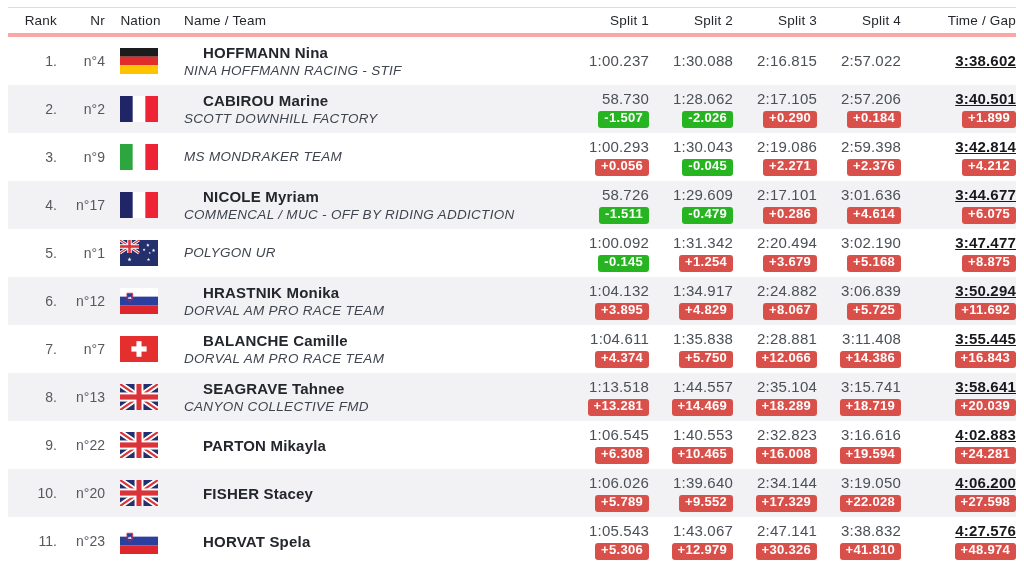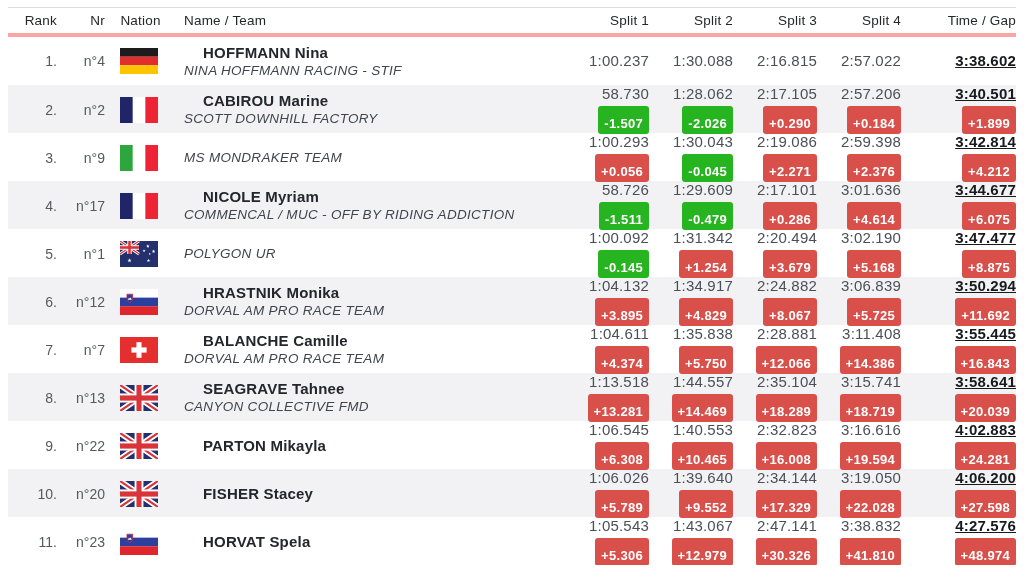--- a/index.html
+++ b/index.html
@@ -33,21 +33,21 @@
   .rider-name { font-size:15px; font-weight:700; color:#23262c; letter-spacing:.2px; line-height:19px;margin-left:19px; }
   .team { font-size:13.5px; font-style:italic; color:#3f454e; letter-spacing:.3px; line-height:18px; }
 
   .split-cell, .total-cell {
     display:flex; flex-direction:column; align-items:flex-end; justify-content:center;text-align:right;
   }
   .split-time { font-size:15px; color:#4b5058; line-height:18px; letter-spacing:.2px; }
   .total-cell .split-time { font-weight:700; color:#17191d;text-decoration:underline; }
 
   .gap-badge {
-    margin-top:3px; padding:11px 6px 4px; border-radius:3px;
+    margin-top:3px; padding:0 6px 4px; border-radius:3px;
     font-size:13px; font-weight:700; color:#fff; line-height:1; letter-spacing:.3px;
   }
   .gap-pos { background:var(--gap-behind,#d9504b); }
   .gap-neg { background:var(--gap-ahead,#27b421); }
 </style>
 </head>
 <body>
 
 <div class="results-table">
 

